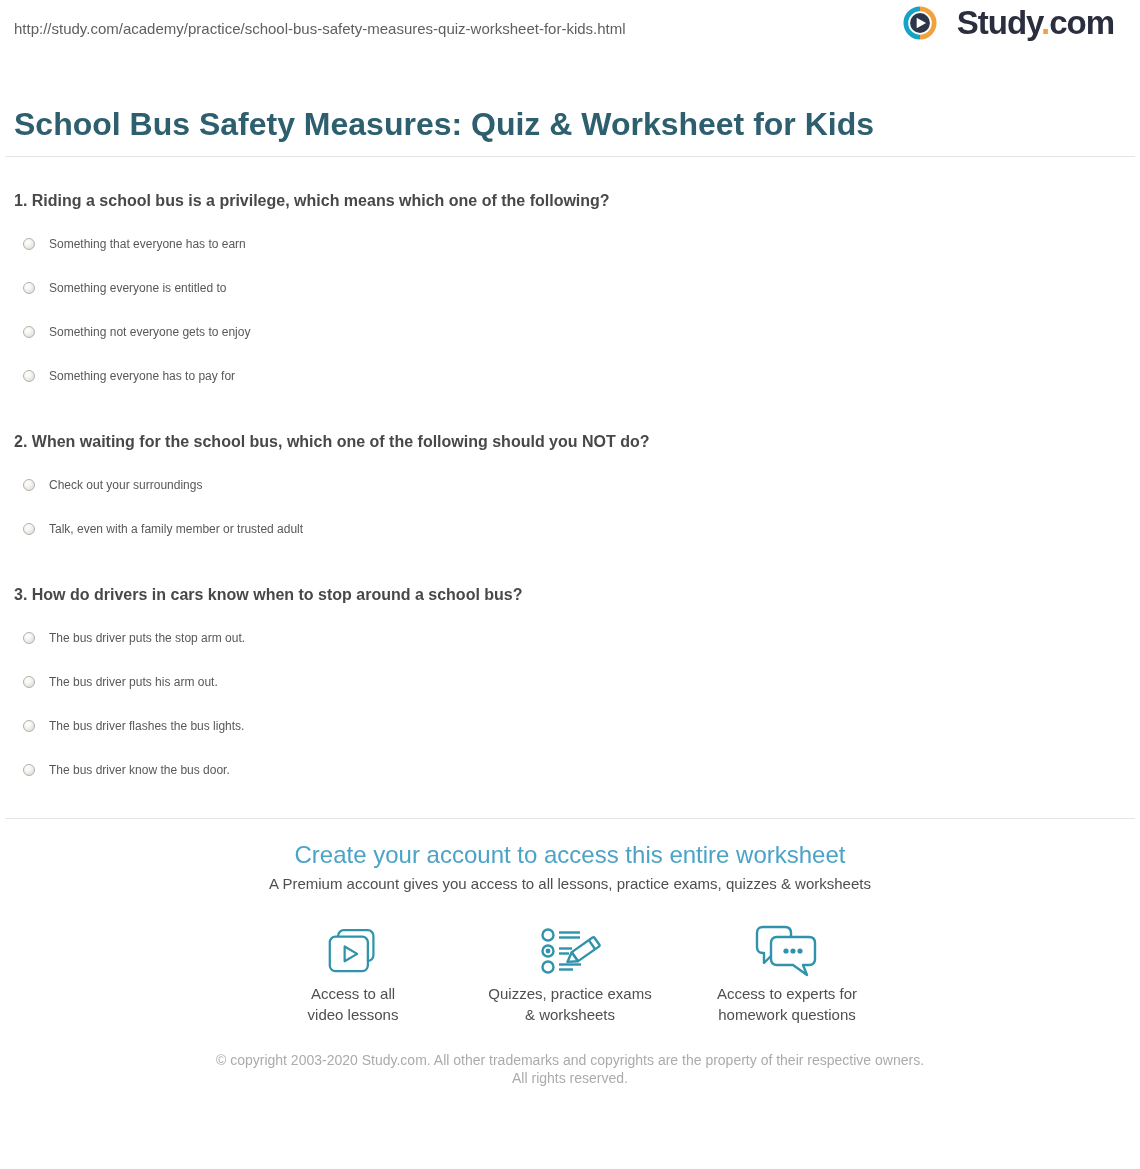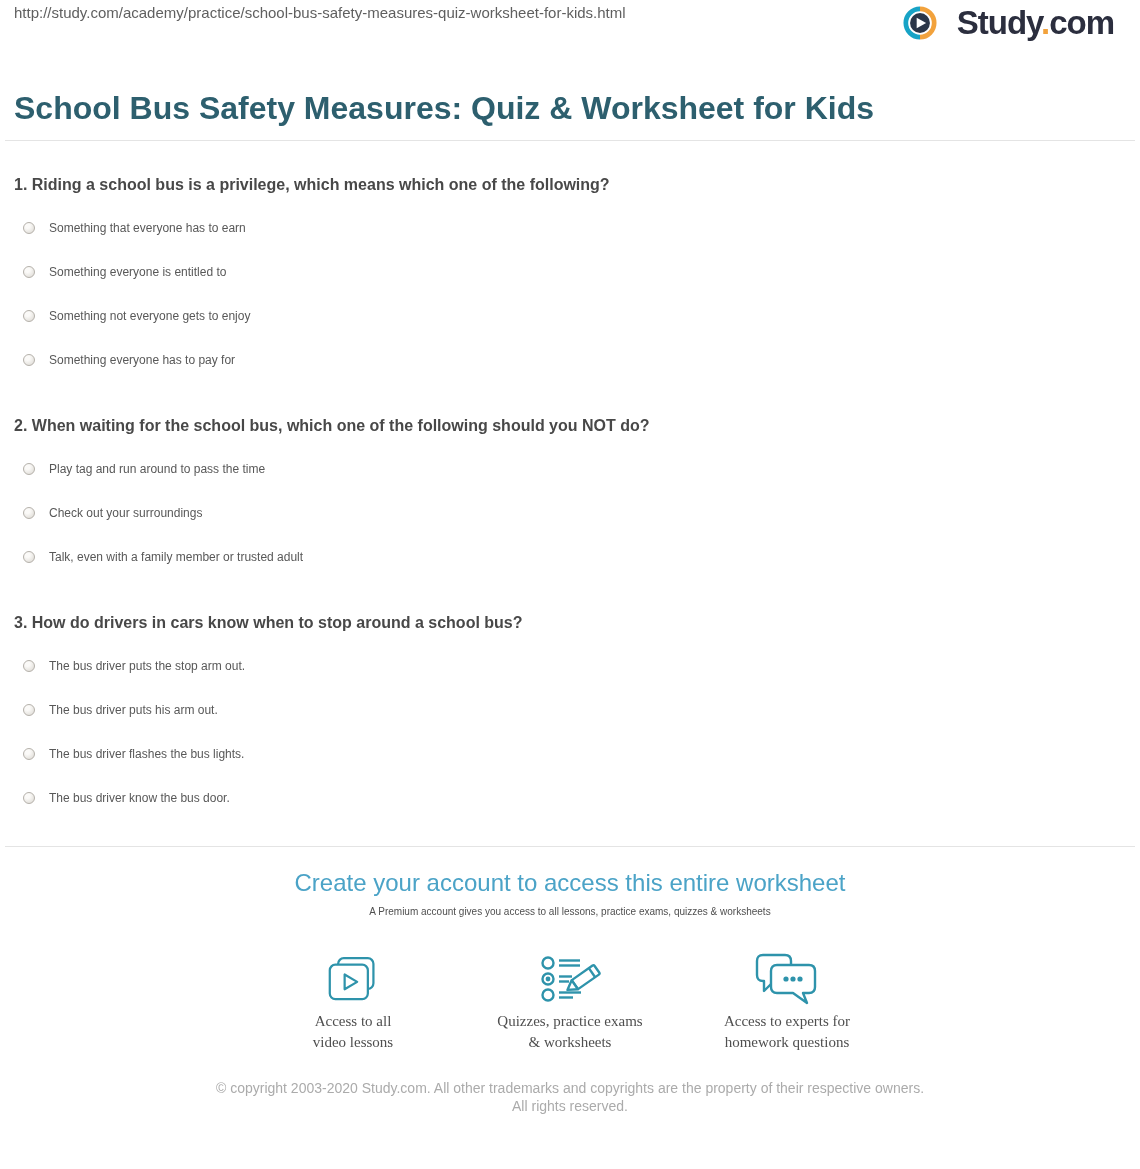--- a/index.html
+++ b/index.html
@@ -4,21 +4,21 @@
 <style>
   html, body { margin:0; padding:0; background:#fff; }
   body {
     width:1140px; height:1169px;
     font-family:"Liberation Sans", sans-serif;
     color:#4a4a4a; overflow:hidden;
   }
   .page { position:relative; padding:0 14px; box-sizing:border-box; }
 
   
-  .header { position:relative; padding-top:4px; height:48px; }
+  .header { position:relative; padding-top:20px; height:48px; }
   .url { font-size:15px; color:#5f5f5f; }
   .logo { position:absolute; top:6px; right:12px; display:flex; align-items:center; gap:20px; cursor:pointer; text-decoration:none; }
   .logo svg { width:34px; height:34px; display:block; }
   .logo-text { font-size:33px; font-weight:700; color:#2b2e3e; letter-spacing:-1px; line-height:34px; }
   .logo-dot { color:#f2a23c; }
 
   
   h1.title { margin:40px 0 12px 0; font-size:32px; line-height:33px; font-weight:700; color:#2d5f6e; }
   .rule { border:none; border-top:1px solid #e4e4e4; margin:15px -9px 0 -9px; }
 
@@ -32,23 +32,23 @@
     border:1px solid #b5b1ab; box-sizing:border-box;
     background:radial-gradient(circle at 35% 30%, #fbfaf8 25%, #dcd9d3 95%);
   }
   .opt-label { margin-left:14px; font-size:12px; color:#585858; }
 
   .rule2 { border:none; border-top:1px solid #e4e4e4; margin:26px -9px 0 -9px; }
 
   
   .cta { text-align:center; }
   .cta-heading { margin:22px 0 0 0; font-size:24px; line-height:28px; font-weight:400; color:#4ba3c7; cursor:pointer; }
-  .cta-sub { margin:6px 0 0 0; font-size:10px; line-height:18px; color:#4f4f4f; }
+  .cta-sub { margin:6px 0 0 0; font-size:15px; line-height:18px; color:#4f4f4f; }
   .features { margin-top:32px; display:flex; justify-content:center; }
-  .feature { width:217px;font-family:Liberation Serif, serif; }
+  .feature { width:217px; }
   .icon-wrap { height:52px; display:flex; align-items:flex-end; justify-content:center; }
   .feature-label { margin-top:6px; font-size:15px; line-height:21px; color:#4f4f4f; }
   .feature svg { display:block; }
 
   
   .footer { margin-top:26px; text-align:center; }
   .copyright { margin:0 auto; max-width:720px; font-size:14px; line-height:18px; color:#ababab; }
 </style>
 </head>
 <body>
@@ -89,24 +89,20 @@
       <div class="option">
         <span class="radio"></span>
         <span class="opt-label">Something everyone has to pay for</span>
       </div>
     </div>
   </section>
 
   <section class="question">
     <h2>2. When waiting for the school bus, which one of the following should you NOT do?</h2>
     <div class="options">
-      <div class="option">
-        <span class="radio"></span>
-        <span class="opt-label">Play tag and run around to pass the time</span>
-      </div>
       <div class="option">
         <span class="radio"></span>
         <span class="opt-label">Check out your surroundings</span>
       </div>
       <div class="option">
         <span class="radio"></span>
         <span class="opt-label">Talk, even with a family member or trusted adult</span>
       </div>
     </div>
   </section>

